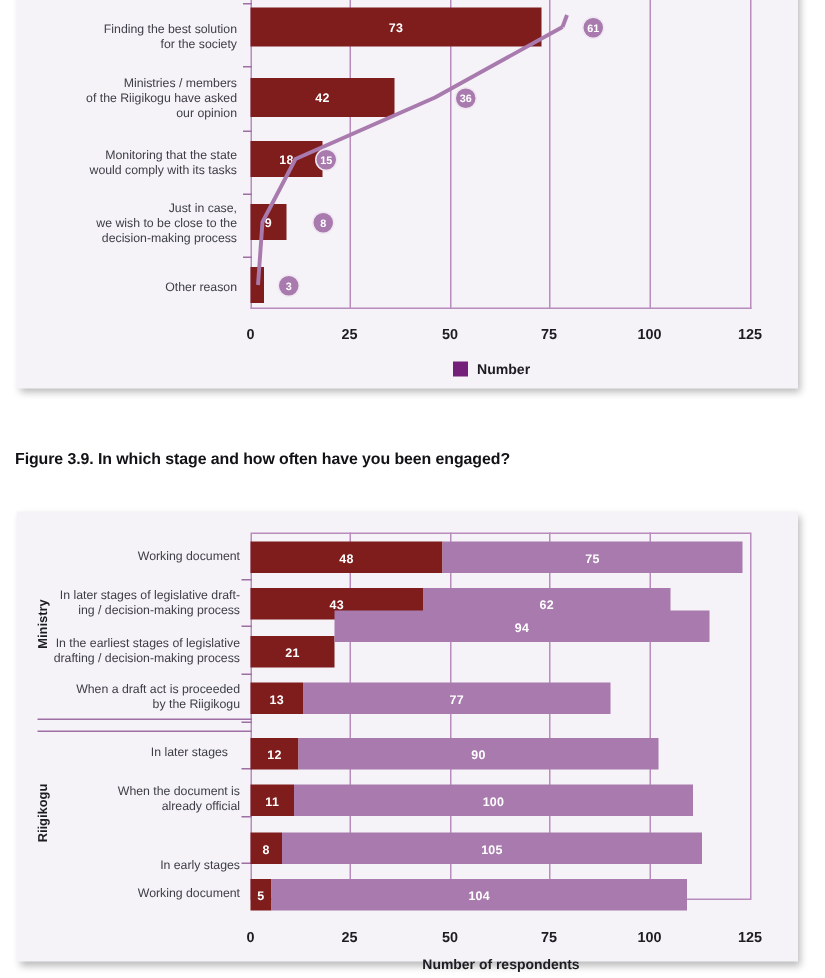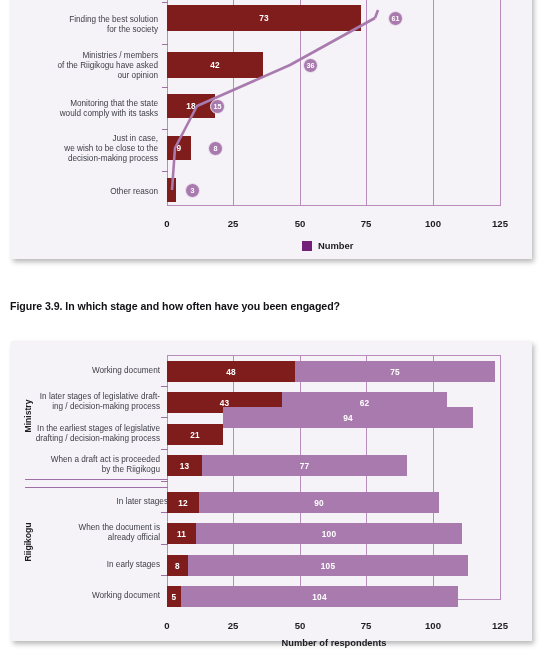--- a/index.html
+++ b/index.html
@@ -280,28 +280,28 @@
   <div>ing / decision-making process</div>
 </div>
 <div class="cat-label" style="left:20px; top:424px; width:140px;">
   <div>In the earliest stages of legislative</div>
   <div>drafting / decision-making process</div>
 </div>
 <div class="cat-label" style="left:20px; top:455px; width:140px;">
   <div>When a draft act is proceeded</div>
   <div>by the Riigikogu</div>
 </div>
-<div class="cat-label" style="left:28px; top:497px; width:140px;">
+<div class="cat-label" style="left:12px; top:497px; width:140px;">
   <div>In later stages</div>
 </div>
 <div class="cat-label" style="left:20px; top:523px; width:140px;">
   <div>When the document is</div>
   <div>already official</div>
 </div>
-<div class="cat-label" style="left:20px; top:560px; width:140px;text-align:right;">
+<div class="cat-label" style="left:20px; top:572px; width:140px;text-align:right;">
   <div>In early stages</div>
 </div>
 <div class="cat-label" style="left:20px; top:591px; width:140px;">
   <div>Working document</div>
 </div>
 
 <div class="bar bar-dark" style="left:167px; top:361px; width:128px; height:21px;">
   <span class="bar-val">48</span>
 </div>
 <div class="bar bar-light" style="left:295px; top:361px; width:200px; height:21px;">

